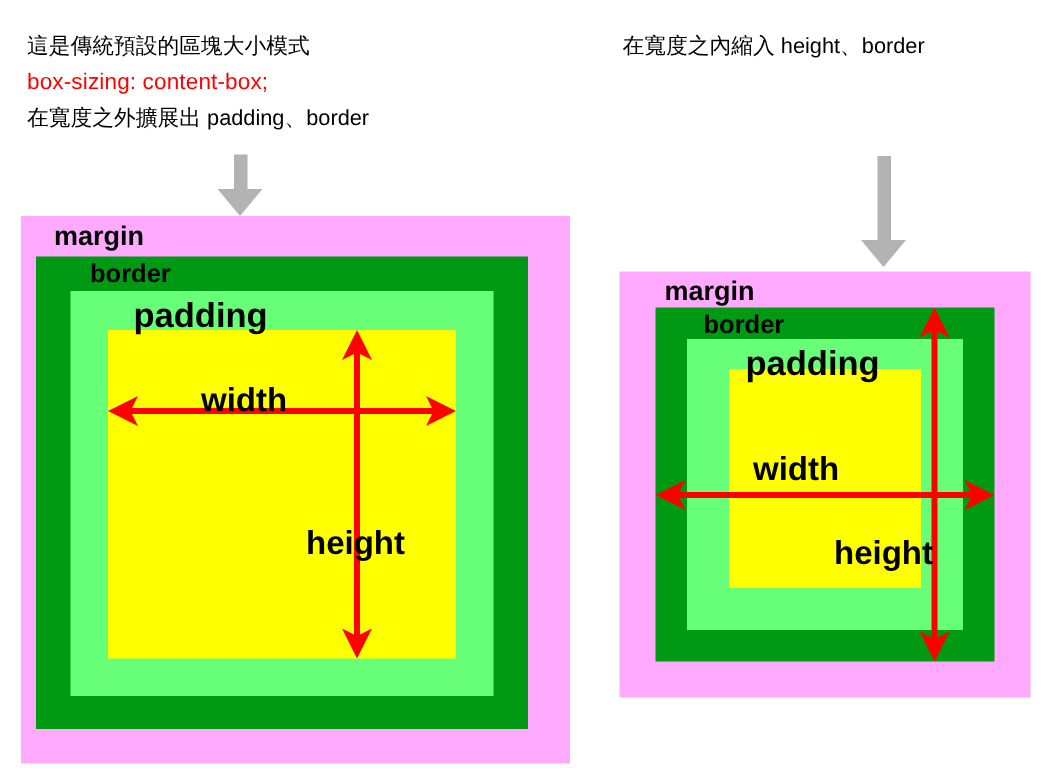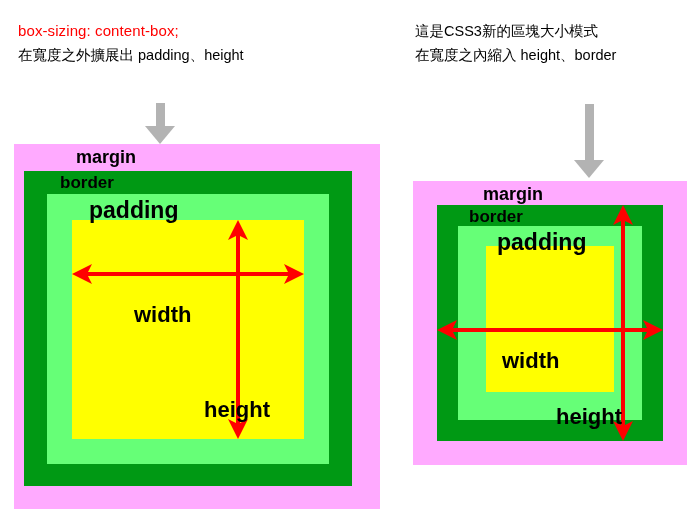--- a/index.html
+++ b/index.html
@@ -70,47 +70,46 @@
     background: #ffff00;
   }
 
   .lbl {
     position: absolute;
     font-weight: bold;
     color: #000000;
     white-space: nowrap;
     z-index: 6;
   }
-  .lbl-margin  { font-size: 18px; margin-left: 40px; }
+  .lbl-margin  { font-size: 18px; }
   .lbl-border  { font-size: 17px; text-align: center; }
   .lbl-padding { font-size: 23px; }
 
   .dim-label {
     position: absolute;
     font-weight: bold;
     color: #000000;
     font-size: 22px;
     white-space: nowrap;
     z-index: 8;
-    margin-top: 48px;
   }
 
   .arrows { position: absolute; inset: 0; z-index: 7; pointer-events: none; }
   .arrows svg { position: absolute; left: 0; top: 0; overflow: visible; }
 </style>
 </head>
 <body>
 
 <div class="caption" id="caption-left">
+  <div class="line1">這是傳統預設的區塊大小模式</div>
   <div class="line2">box-sizing: content-box;</div>
-  <div class="line3">在寬度之外擴展出  padding、height</div>
+  <div class="line3">在寬度之外擴展出  padding、border</div>
 </div>
 
 <div class="caption" id="caption-right">
-  <div class="line1">這是CSS3新的區塊大小模式</div>
   <div class="line3">在寬度之內縮入  height、border</div>
 </div>
 
 <div class="grey-arrow" style="left:145px; top:103px; width:30px; height:41px;">
   <div class="shaft" style="left:11px; top:0; width:9px; height:25px;"></div>
   <div class="head" style="left:0; top:23px;"></div>
 </div>
 
 <div class="grey-arrow" style="left:574px; top:104px; width:30px; height:74px;">
   <div class="shaft" style="left:11px; top:0; width:9px; height:58px;"></div>

